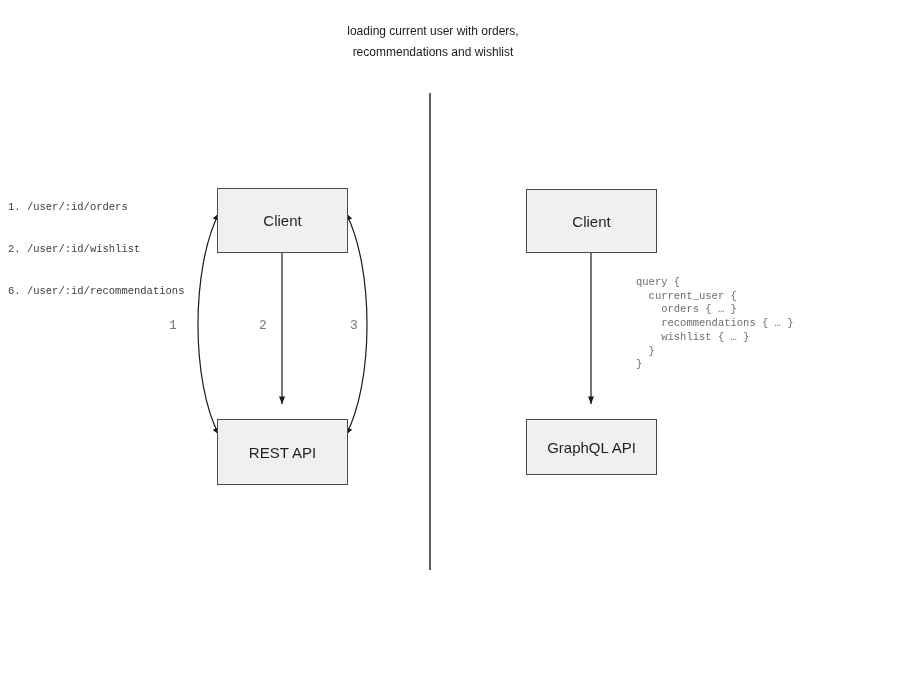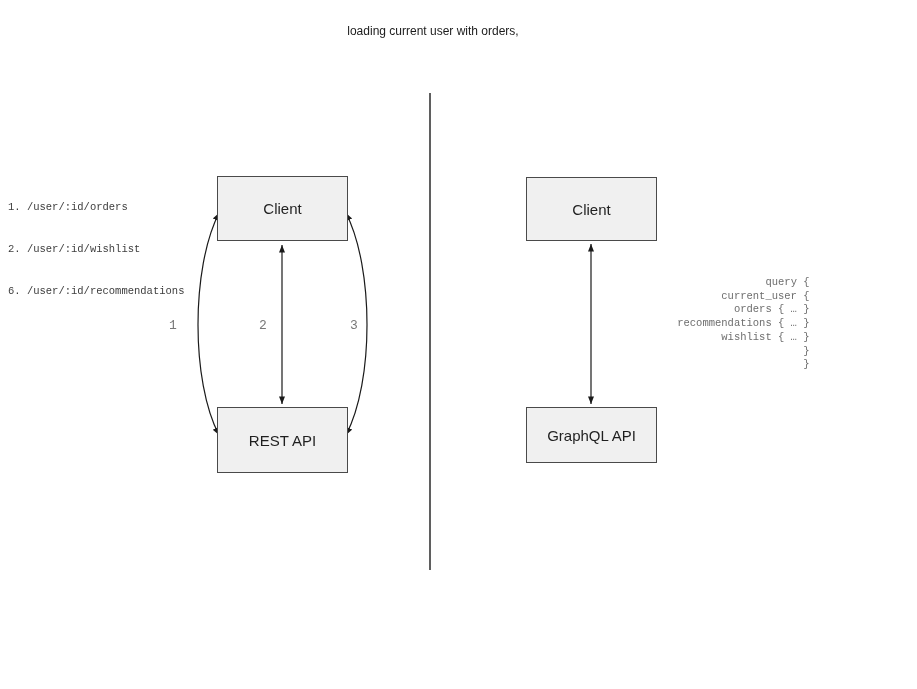--- a/index.html
+++ b/index.html
@@ -37,61 +37,62 @@
   .node {
     position: absolute;
     box-sizing: border-box;
     background: #f0f0f0;
     border: 1.5px solid #4a4a4a;
     display: flex;
     align-items: center;
     justify-content: center;
     font-size: 15px;
     color: #1f1f1f;
+    margin-top: 12px;
   }
   #node-client-left  { left: 217px; top: 176px; width: 131px; height: 65px; }
   #node-rest-api     { left: 217px; top: 407px; width: 131px; height: 66px; }
   #node-client-right { left: 526px; top: 177px; width: 131px; height: 64px; }
   #node-graphql-api  { left: 526px; top: 407px; width: 131px; height: 56px; }
   .arrow-label {
     position: absolute;
     width: 22px; height: 18px;
     text-align: center;
     font-family: "Liberation Mono", monospace;
     font-size: 13px;
     line-height: 18px;
     color: #787878;
   }
   #arrow-label-1 { left: 162px; top: 317px; }
   #arrow-label-2 { left: 252px; top: 317px; }
   #arrow-label-3 { left: 343px; top: 317px; }
   .query {
     position: absolute;
-    left: 652px; top: 276px;
+    left: 636px; top: 276px;
     margin: 0;
     font-family: "Liberation Mono", monospace;
     font-size: 10.5px;
     line-height: 13.7px;
     color: #6e6e6e;
     white-space: pre;
-    text-align: right;
   }
   svg.arrows {
     position: absolute;
     left: 0; top: 0;
     pointer-events: none;
   }
 </style>
 </head>
 <body>
 
 <div id="canvas">
 
   <div class="title">
     <div>loading current user with orders,</div>
+    <div>recommendations and wishlist</div>
   </div>
 
   <div class="divider"></div>
 
   <div class="endpoints">
     <div>1. /user/:id/orders</div>
     <div>2. /user/:id/wishlist</div>
     <div>6. /user/:id/recommendations</div>
   </div>
 

